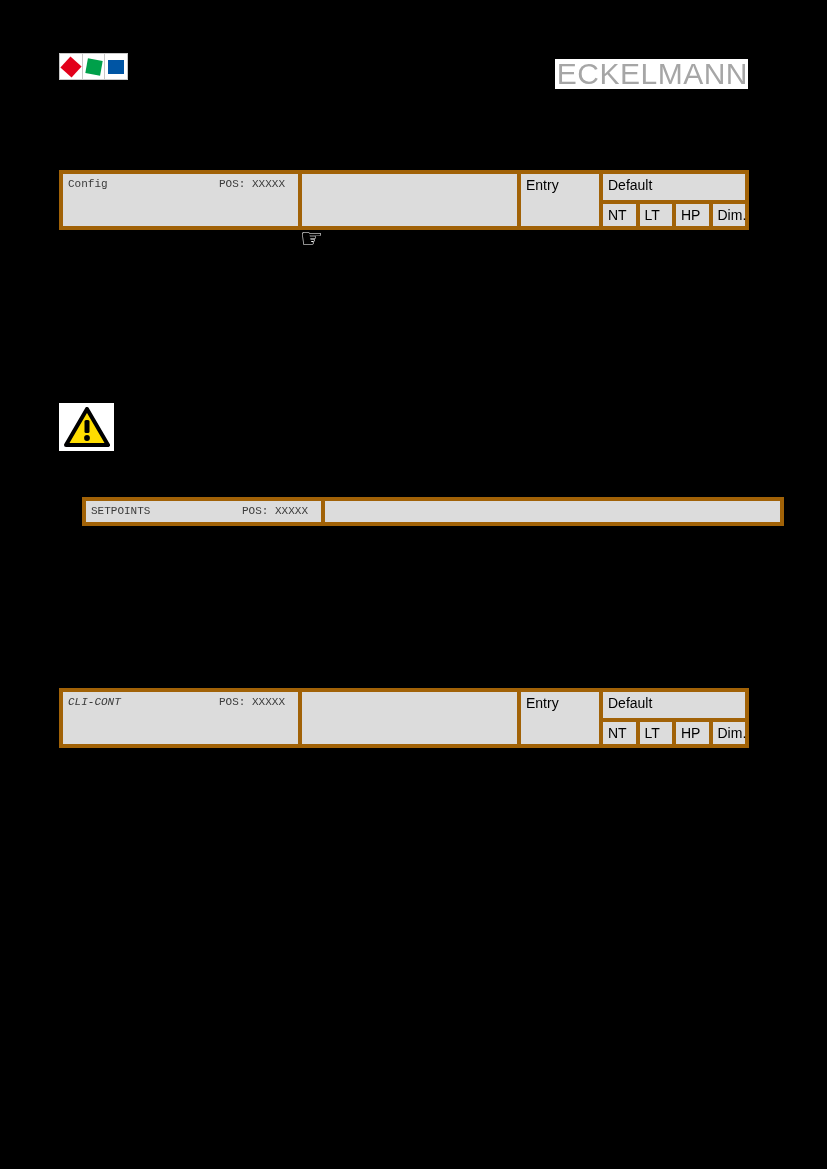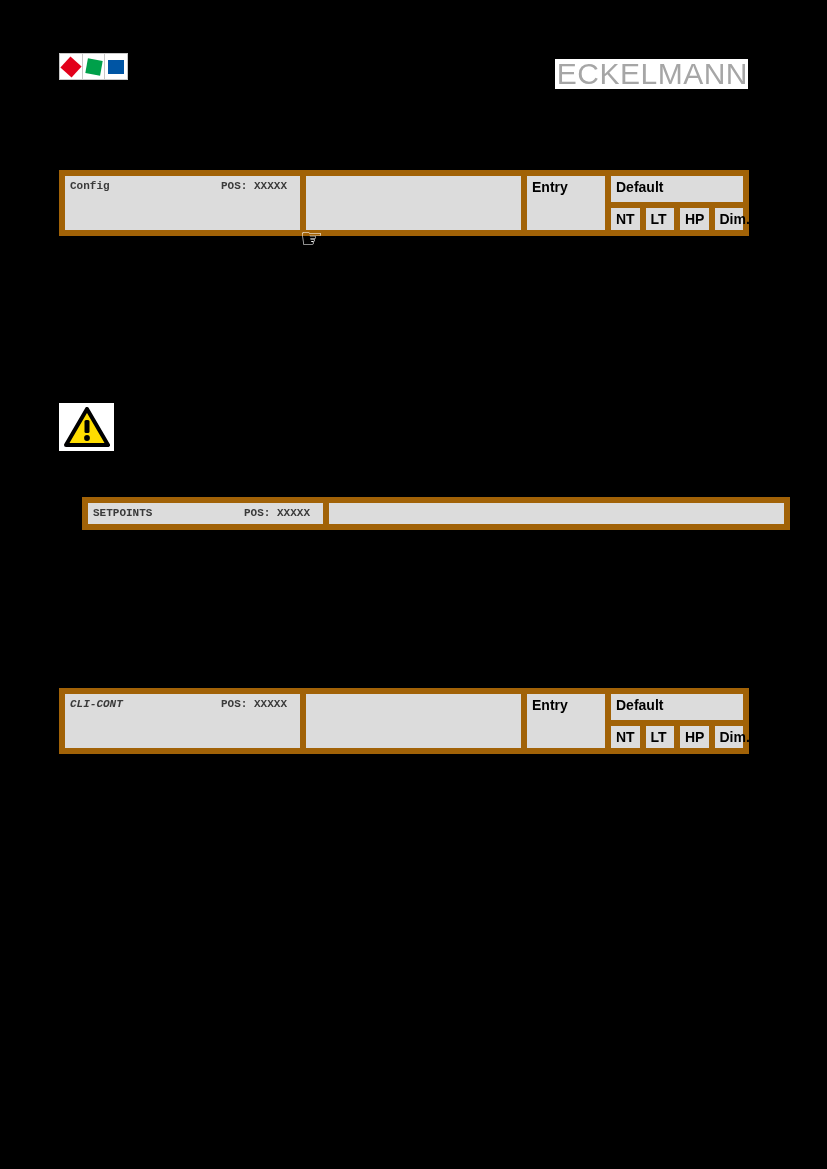--- a/index.html
+++ b/index.html
@@ -79,25 +79,24 @@
   }
 
   
   .doc-table {
     position: absolute;
     border-collapse: collapse;
     background: #dcdcdc;
     table-layout: fixed;
   }
   .doc-table td {
-    border: 6px solid #a16207;
+    border: 4px solid #a16207;
     background: #dcdcdc;
     padding: 0;
     vertical-align: top;
-    font-weight: bold;
   }
   .cell-pad {
     padding: 4px 5px 4px 5px;
   }
 
   .mono {
     font-family: "Liberation Mono", "DejaVu Sans Mono", monospace;
     font-size: 11px;
     color: #3a3a3a;
     white-space: pre;

